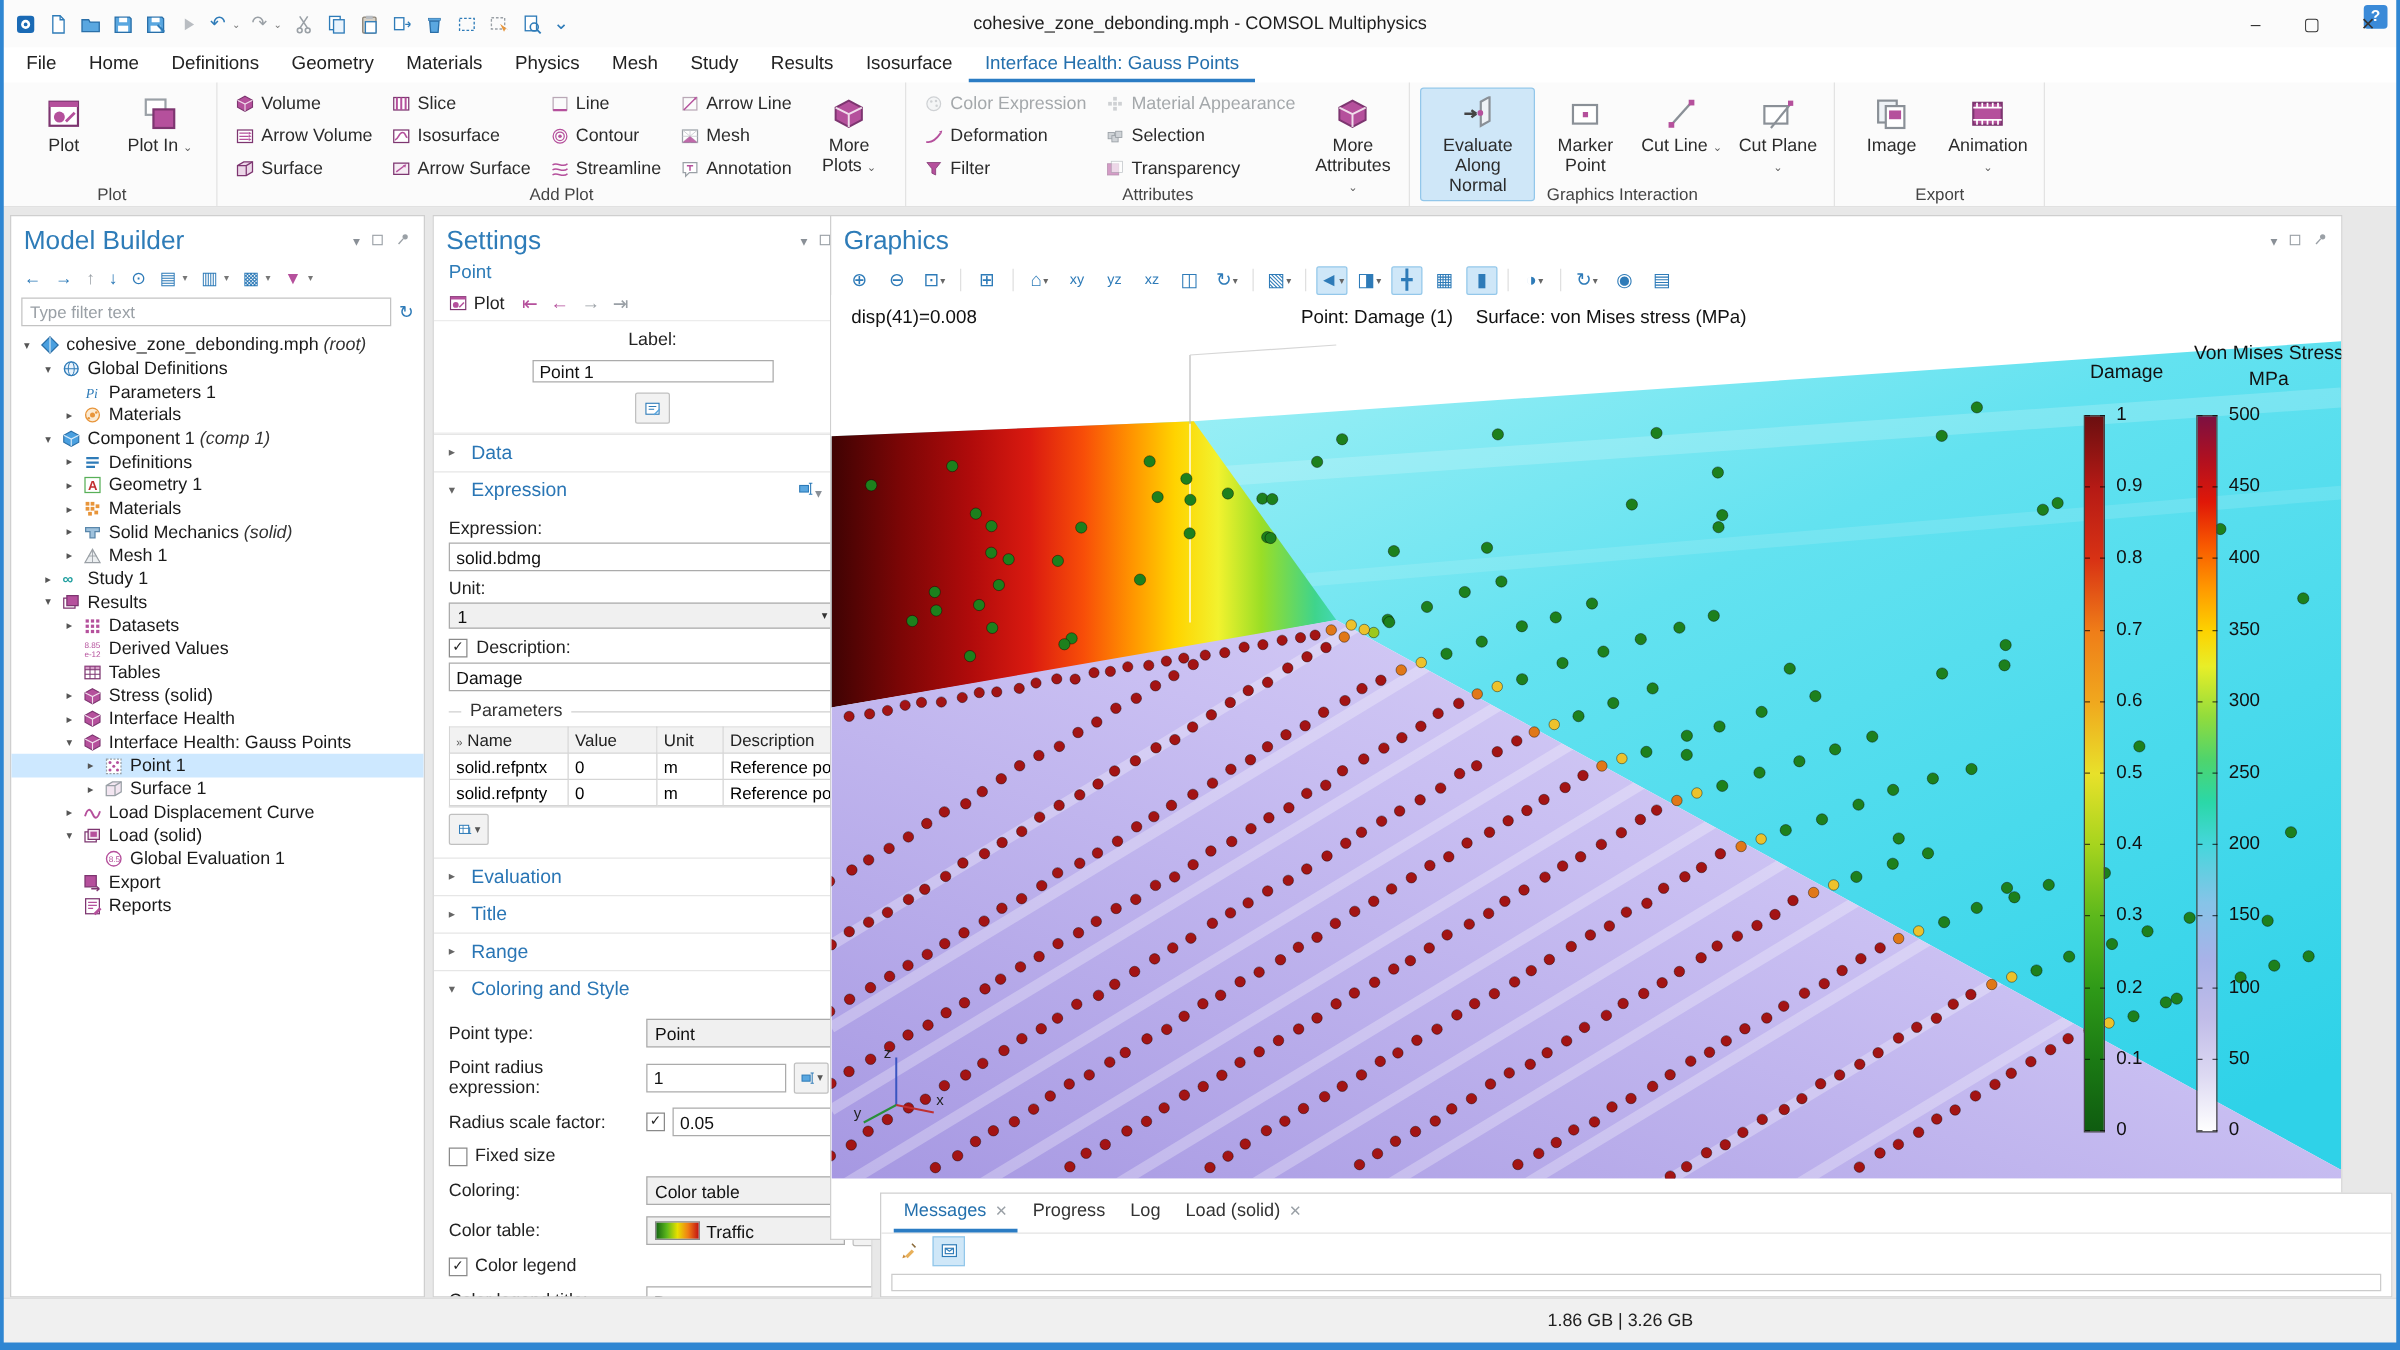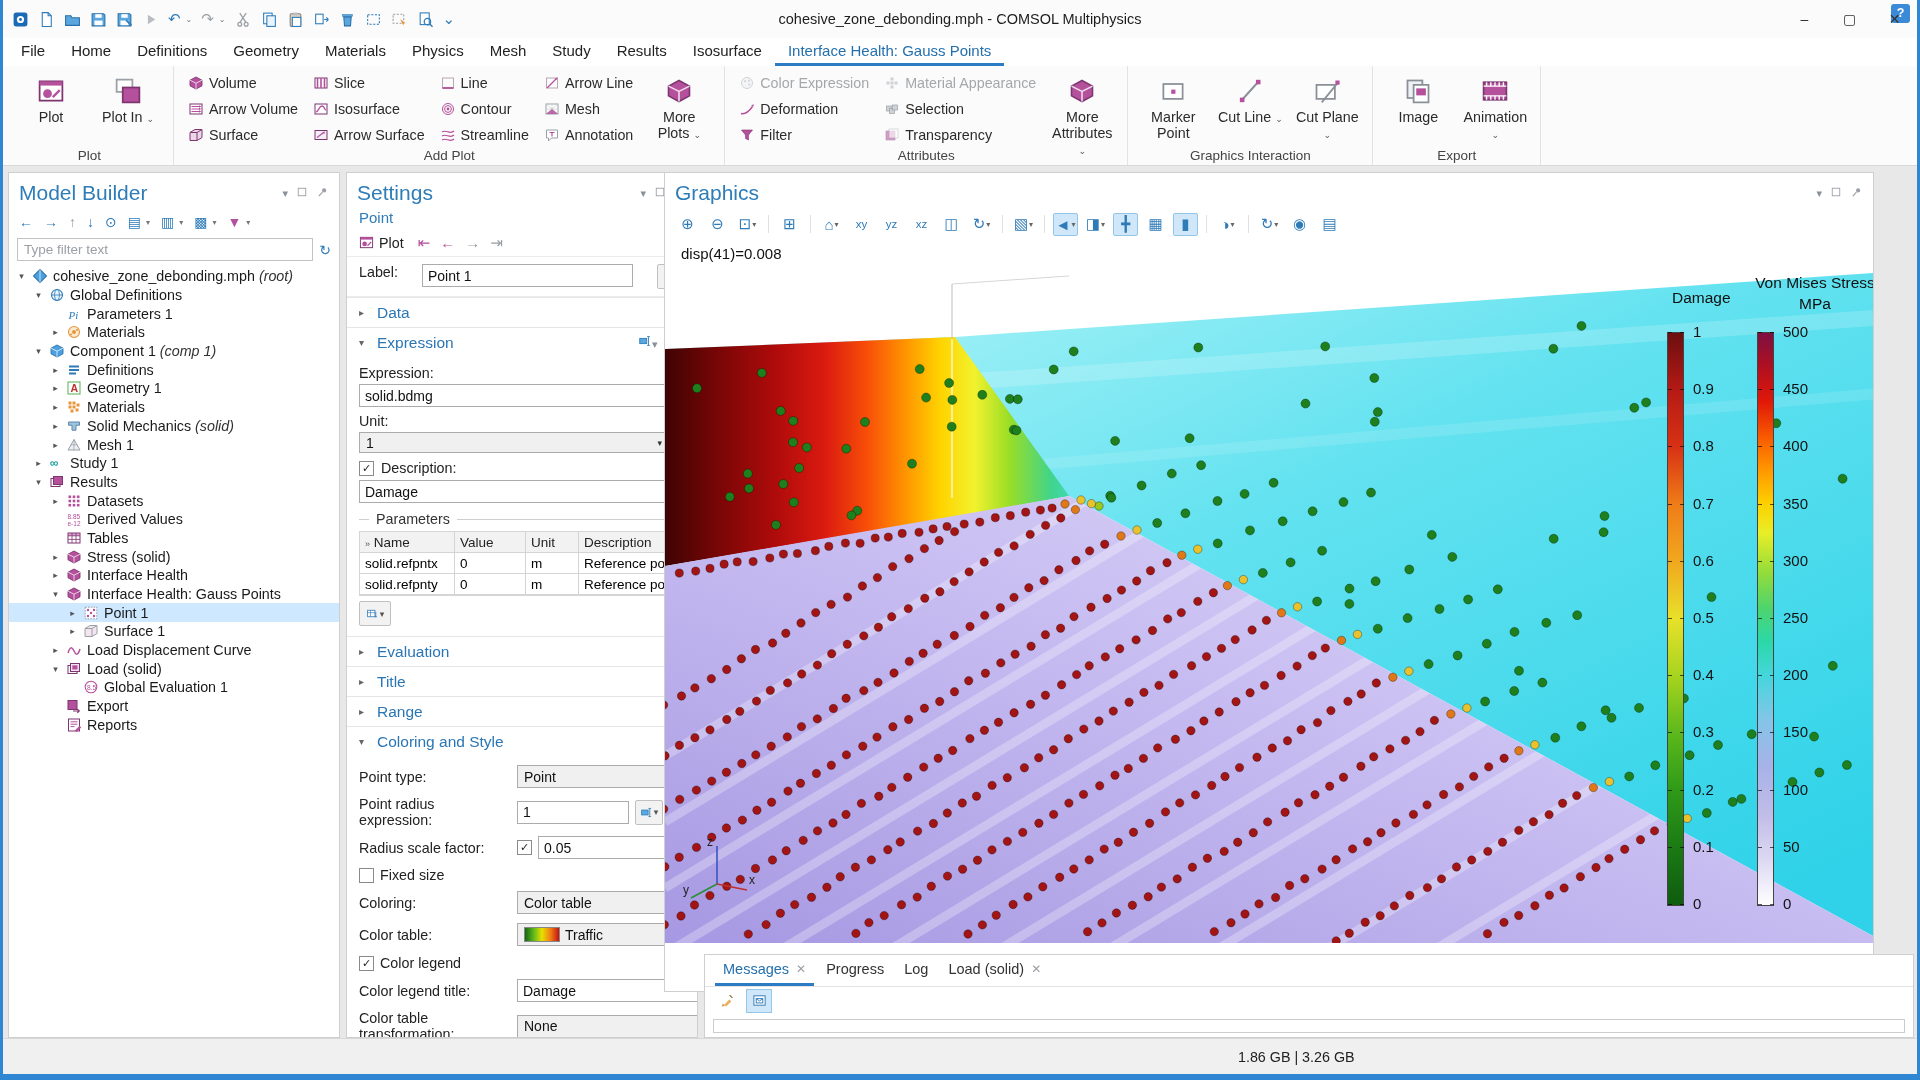--- a/index.html
+++ b/index.html
@@ -55,21 +55,21 @@
   .trow{display:flex;align-items:center;height:18.7px;gap:4px;white-space:nowrap;}
   .trow.sel{background:#cde8ff;}
   .texp{width:13px;text-align:center;font-size:9px;color:#555;flex:none;}
   .tico{width:17px;height:16px;flex:none;display:inline-flex;align-items:center;}
   .tlbl i{color:#333;}
   
   .st-sub{font-size:15px;color:#2e7cb8;padding:0 12px;height:20px;}
   .st-nav{height:27px;display:flex;align-items:center;gap:10px;padding:0 12px;border-bottom:1px solid #ececec;}
   .st-nav .ng{font-size:15px;}
   .st-nav .plbl{font-size:14.3px;color:#222;margin-right:4px;}
-  .labelrow{display:flex;gap:24px;padding:7px 12px;border-bottom:1px solid #ececec;}
+  .labelrow{display:flex;align-items:center;gap:8px;padding:7px 12px;border-bottom:1px solid #ececec;flex-direction:column;}
   .labelrow .l{font-size:14.3px;color:#222;}
   .textbox{height:21px;border:1px solid #ababab;background:#fff;font-size:14px;padding:0 5px;color:#111;font-family:inherit;box-sizing:content-box;}
   .labelrow .textbox{flex:1;}
   .ibtn{width:26px;height:23px;border:1px solid #c0c0c0;background:#f2f2f2;display:inline-flex;align-items:center;justify-content:center;gap:1px;border-radius:2px;}
   .sect{height:29px;display:flex;align-items:center;gap:8px;padding:0 12px;border-top:1px solid #e6e6e6;font-size:15.5px;color:#2a76b5;}
   .sect .chev{font-size:10px;color:#666;width:10px;}
   .sect .spacer{flex:1;}
   .sect-body{padding:2px 12px 10px 12px;}
   .flab{font-size:14.3px;color:#222;margin:6px 0 3px 0;}
   .combo{height:21px;border:1px solid #ababab;background:#f0f0f0;display:flex;align-items:center;padding:0 6px;font-size:14px;color:#111;gap:5px;}
@@ -427,20 +427,28 @@
         <div class="rbb">
           <svg width="28" height="28" viewBox="0 0 16 16">
             <path d="M8 2 14 5.2v5.6L8 14 2 10.8V5.2Z" fill="#b5509c" stroke="#7d3570" stroke-width=".9"></path>
             <path d="M2 5.2l6 3 6-3M8 8.2V14" fill="none" stroke="rgba(255,255,255,.8)" stroke-width=".9"></path>
           </svg>
           <div class="lbl">More Attributes <span class="car8">⌄</span></div>
         </div>
         <div class="rgroup-label">Attributes</div>
       </div>
       <div class="rgroup">
+        <div class="rbb active wide">
+          <svg width="28" height="28" viewBox="0 0 16 16">
+            <path d="M9.5 2.5v11l4-2.2v-11z" fill="#eef2f6" stroke="#8a9097"></path>
+            <path d="M2 8h5.5M7.5 8 5.2 6.4M7.5 8 5.2 9.6" stroke="#444" fill="none" stroke-width="1.1"></path>
+            <circle cx="9.3" cy="7.6" r="1.3" fill="#b5509c"></circle>
+          </svg>
+          <div class="lbl">Evaluate Along Normal</div>
+        </div>
         <div class="rbb">
           <svg width="28" height="28" viewBox="0 0 16 16">
             <rect x="2.5" y="4" width="11" height="8.5" fill="#fff" stroke="#8a9097"></rect>
             <rect x="7" y="7.2" width="2.4" height="2.4" fill="#b5509c"></rect>
           </svg>
           <div class="lbl">Marker Point</div>
         </div>
         <div class="rbb">
           <svg width="28" height="28" viewBox="0 0 16 16">
             <path d="M3.5 13 12.5 3" stroke="#8a9097" stroke-width="1.1"></path>
@@ -1559,20 +1567,23 @@
               <circle cx="1149.1" cy="500.6" r="4.5" fill="#1d801d" stroke="rgba(0,0,0,.4)" stroke-width="0.8"></circle>
               <circle cx="854.0" cy="434.8" r="4.5" fill="#1d801d" stroke="rgba(0,0,0,.4)" stroke-width="0.8"></circle>
               <circle cx="32.0" cy="152.2" r="4.5" fill="#1d801d" stroke="rgba(0,0,0,.4)" stroke-width="0.8"></circle>
               <circle cx="134.1" cy="232.0" r="4.5" fill="#1d801d" stroke="rgba(0,0,0,.4)" stroke-width="0.8"></circle>
               <circle cx="128.2" cy="184.9" r="4.5" fill="#1d801d" stroke="rgba(0,0,0,.4)" stroke-width="0.8"></circle>
               <circle cx="186.5" cy="279.4" r="4.5" fill="#1d801d" stroke="rgba(0,0,0,.4)" stroke-width="0.8"></circle>
               <circle cx="118.3" cy="248.0" r="4.5" fill="#1d801d" stroke="rgba(0,0,0,.4)" stroke-width="0.8"></circle>
               <circle cx="766.8" cy="298.9" r="4.5" fill="#1d801d" stroke="rgba(0,0,0,.4)" stroke-width="0.8"></circle>
             </svg></div>
         <div class="gannot">disp(41)=0.008</div>
+        <div class="gptitle">
+          <span>Point: Damage (1)</span><span>Surface: von Mises stress (MPa)</span>
+        </div>
         <div id="legends">
             <div class="legend" style="left:1002px">
               <div class="ltitle one">Damage</div>
               <div class="lbar" style="background:linear-gradient(to bottom,#6b0f10 0%,#b51a15 10%,#d83214 20%,#ef7d18 30%,#f0a81e 40%,#e8e12a 50%,#a6d41e 60%,#5cb81c 70%,#2f9a18 80%,#1b7a14 90%,#0f5c10 100%)"></div>
               <span class="ltick" style="top:51px">1</span>
               <i class="lt l" style="top:60px"></i>
               <i class="lt r" style="top:60px"></i>
               <span class="ltick" style="top:108.2px">0.9</span>
               <i class="lt l" style="top:117.2px"></i>
               <i class="lt r" style="top:117.2px"></i>

